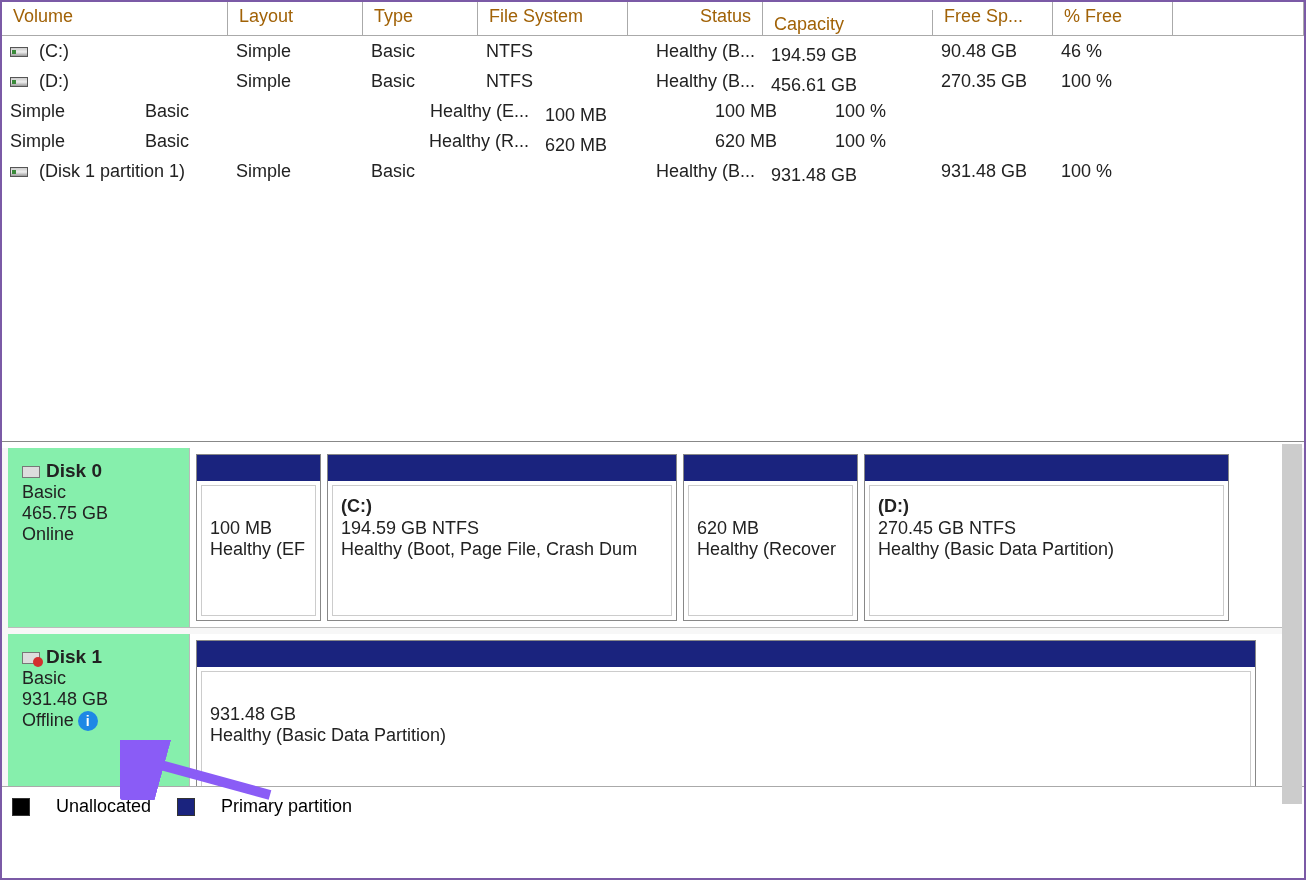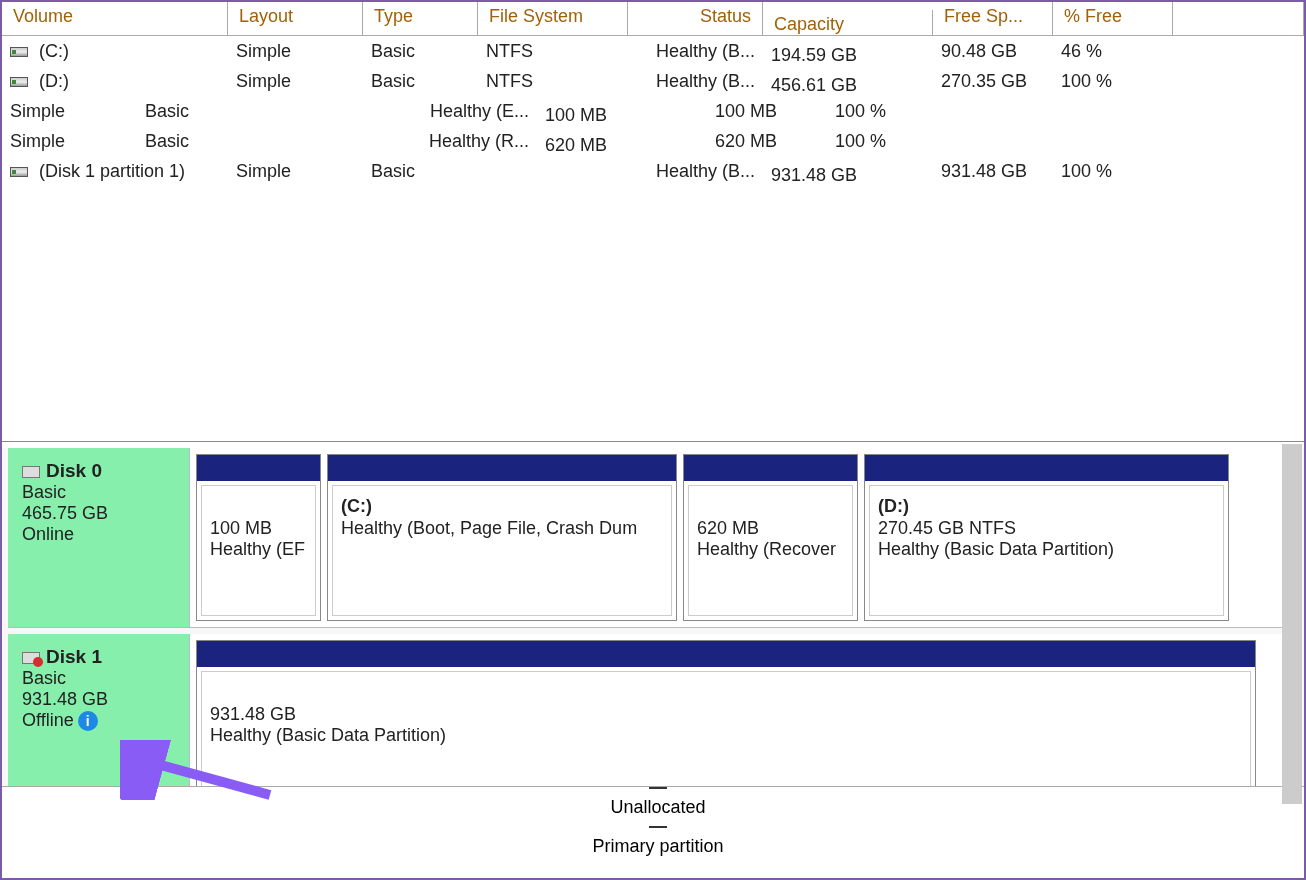--- a/index.html
+++ b/index.html
@@ -123,23 +123,22 @@
   .part-body .pt { font-weight:bold; display:block; height:22px;}
   .legend {
     position:absolute;
     left:0; bottom:0; right:0;
     height:40px;
     background:#fff;
     border-top:1px solid #aaa;
     display:flex;
     align-items:center;
     padding-left:10px;
-    gap:8px;
+    gap:26px;
     font-size:18px;
-    flex-direction:column;
   }
   .swatch {
     width:18px;height:18px;border:1px solid #333;display:inline-block;
   }
   .swatch.black{background:#000;}
   .swatch.navy{background:#1a237e;}
   .scroll-stub{
     position:absolute; right:2px; top:442px; width:20px; height:360px;
     background:#ccc;
   }
@@ -246,20 +245,21 @@
             <div class="part-body">
               <span class="pt"></span>
               <div>100 MB</div>
               <div>Healthy (EF</div>
             </div>
           </div>
           <div class="part" style="width: 350px;">
             <div class="part-header"></div>
             <div class="part-body">
               <span class="pt">(C:)</span>
+              <div>194.59 GB NTFS</div>
               <div>Healthy (Boot, Page File, Crash Dum</div>
             </div>
           </div>
           <div class="part" style="width: 175px;">
             <div class="part-header"></div>
             <div class="part-body">
               <span class="pt"></span>
               <div>620 MB</div>
               <div>Healthy (Recover</div>
             </div>

